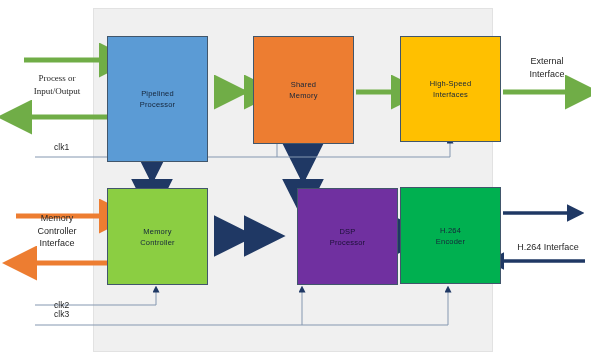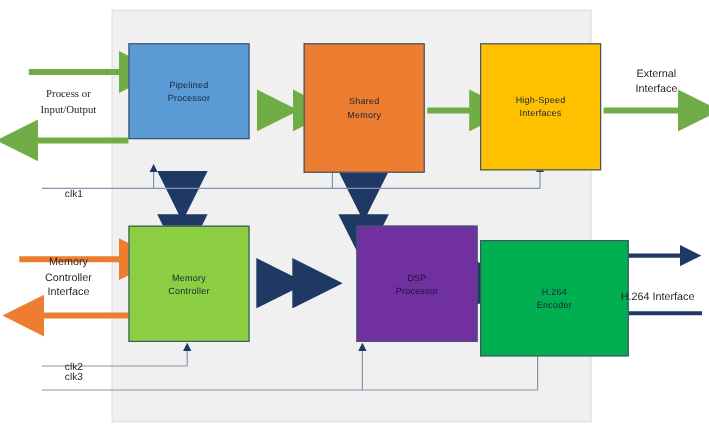--- a/index.html
+++ b/index.html
@@ -133,21 +133,21 @@
       <line x1="156" y1="305" x2="156" y2="292" stroke="#8497b0" stroke-width="1" marker-end="url(#clkA)"></line>
     </g>
 
     <g>
       <line x1="35" y1="325" x2="448" y2="325" stroke="#8497b0" stroke-width="1"></line>
       <line x1="302" y1="325" x2="302" y2="292" stroke="#8497b0" stroke-width="1" marker-end="url(#clkA)"></line>
       <line x1="448" y1="325" x2="448" y2="292" stroke="#8497b0" stroke-width="1" marker-end="url(#clkA)"></line>
     </g>
   </svg>
 
-  <div class="block" style="left:107px;top:36px;width:101px;height:80px;background:#5b9bd5;">
+  <div class="block" style="left:107px;top:36px;width:101px;height:126px;background:#5b9bd5;">
     <div>
       <span>Pipelined</span>
       <span>Processor</span>
     </div>
   </div>
 
   <div class="block" style="left:253px;top:36px;width:101px;height:108px;background:#ed7d31;">
     <div>
       <span>Shared</span>
       <span>Memory</span>
@@ -168,36 +168,36 @@
     </div>
   </div>
 
   <div class="block" style="left:253px;top:188px;width:101px;height:97px;background:#7030a0;color:#1b1036;margin-left:44px;">
     <div>
       <span>DSP</span>
       <span>Processor</span>
     </div>
   </div>
 
-  <div class="block" style="left:400px;top:200px;width:124px;height:97px;background:#00b050;">
+  <div class="block" style="left:400px;top:187px;width:101px;height:97px;background:#00b050;">
     <div>
       <span>H.264</span>
       <span>Encoder</span>
     </div>
   </div>
 
   <div class="extlabel" style="left:12px;top:72px;width:90px;font-family:Liberation Serif, serif;">Process or
 Input/Output</div>
 
   <div class="extlabel" style="left:16px;top:212px;width:82px;">Memory
 Controller
 Interface</div>
 
   <div class="extlabel" style="left:508px;top:55px;width:78px;">External
 Interface</div>
 
   <div class="extlabel" style="left:505px;top:241px;width:86px;">H.264 Interface</div>
 
-  <div class="clklabel" style="left:54px;top:156px;">clk1</div>
+  <div class="clklabel" style="left:54px;top:142px;">clk1</div>
   <div class="clklabel" style="left:54px;top:300px;">clk2</div>
   <div class="clklabel" style="left:54px;top:309px;">clk3</div>
 
 </div>
 
 </body></html>

